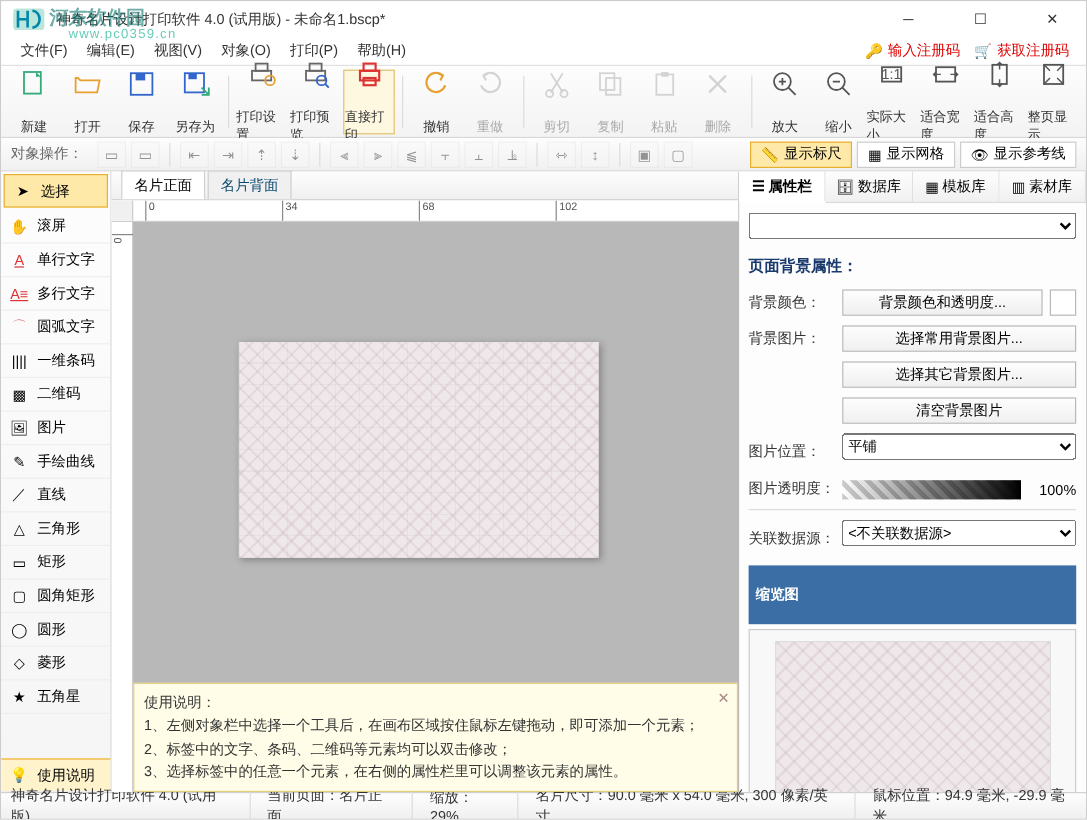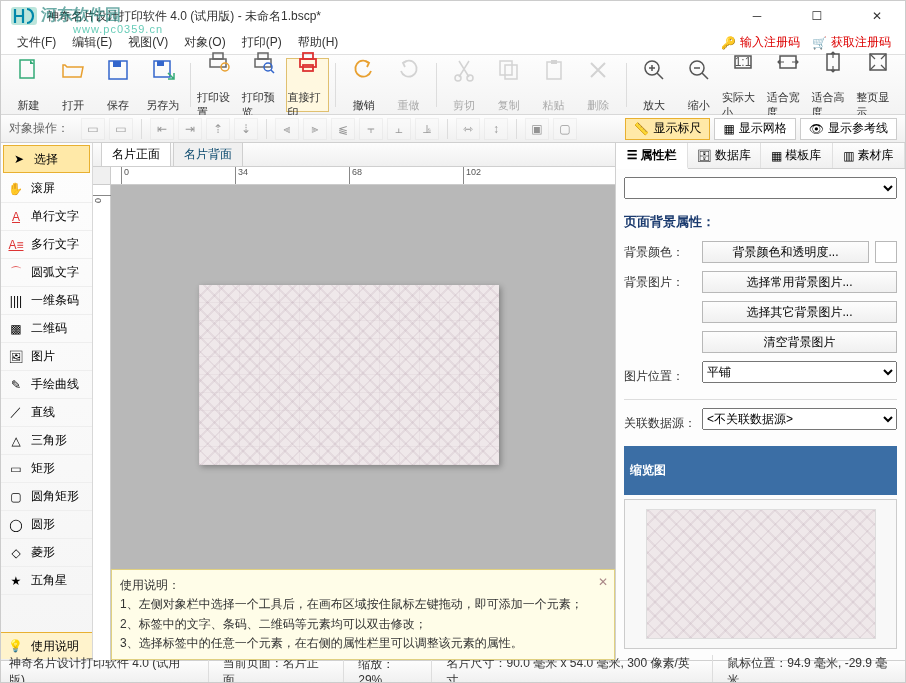--- a/index.html
+++ b/index.html
@@ -1,21 +1,21 @@
 <!DOCTYPE html>
 <html><head>
 <meta charset="utf-8">
 <style>
 * { margin: 0; padding: 0; box-sizing: border-box; font-family: "Microsoft YaHei", "SimSun", sans-serif; font-size: 12px; }
 body { width: 906px; height: 683px; background: #fff; display: flex; flex-direction: column; border: 1px solid #ccc; }
 .titlebar { height: 30px; background: #fff; display: flex; align-items: center; padding: 0 8px; position: relative; }
 .titlebar .logo { width: 30px; height: 22px; margin-right: 8px; }
 .titlebar .apptitle { flex: 1; color: #333; }
 .titlebar .wm { position: absolute; left: 40px; top: 4px; color: #0f766e; font-weight: bold; font-size: 16px; opacity: .6; pointer-events: none; }
-.titlebar .wm2 { position: absolute; left: 72px; top: 22px; color: #0a8; font-size: 11px; opacity: .6; pointer-events: none; letter-spacing: 1px; }
+.titlebar .wm2 { position: absolute; left: 56px; top: 22px; color: #0a8; font-size: 11px; opacity: .6; pointer-events: none; letter-spacing: 1px; }
 .winbtns { display: flex; gap: 20px; }
 .winbtn { width: 40px; height: 30px; display: flex; align-items: center; justify-content: center; color: #333; }
 .menubar { height: 24px; background: #fff; display: flex; align-items: center; padding: 0 8px; border-bottom: 1px solid #e0e0e0; }
 .menubar .menuitem { padding: 0 8px; color: #333; }
 .menubar .spacer { flex: 1; }
 .regbtn { color: #d00; padding: 0 6px; display: flex; align-items: center; gap: 4px; }
 .regbtn.cart { color: #d00; }
 .toolbar { height: 60px; background: linear-gradient(#fdfdfd,#f3f3f3); border-bottom: 1px solid #d8d8d8; display: flex; align-items: center; padding: 2px 6px; gap: 2px; }
 .tbtn { display: flex; flex-direction: column; align-items: center; justify-content: center; width: 48px; height: 54px; gap: 15px; }
 .tbtn .ticon { width: 28px; height: 28px; display: flex; align-items: center; justify-content: center; }
@@ -471,20 +471,25 @@
           <div class="pbtn">选择其它背景图片...</div>
         </div>
       <div class="prow">
           <div class="plabel"></div>
           <div class="pbtn">清空背景图片</div>
         </div>
       <div class="prow">
         <div class="plabel">图片位置：</div>
         <select class="pselect"><option>平铺</option></select>
       </div>
+      <div class="prow">
+        <div class="plabel">图片透明度：</div>
+        <div class="opacitybar"></div>
+        <div class="opval">100%</div>
+      </div>
       <div class="divider"></div>
       <div class="prow">
         <div class="plabel">关联数据源：</div>
         <select class="pselect"><option>&lt;不关联数据源&gt;</option></select>
       </div>
       <div class="thumbhead">缩览图</div>
       <div class="thumbbox">
         <div class="thumb"></div>
       </div>
     </div>

